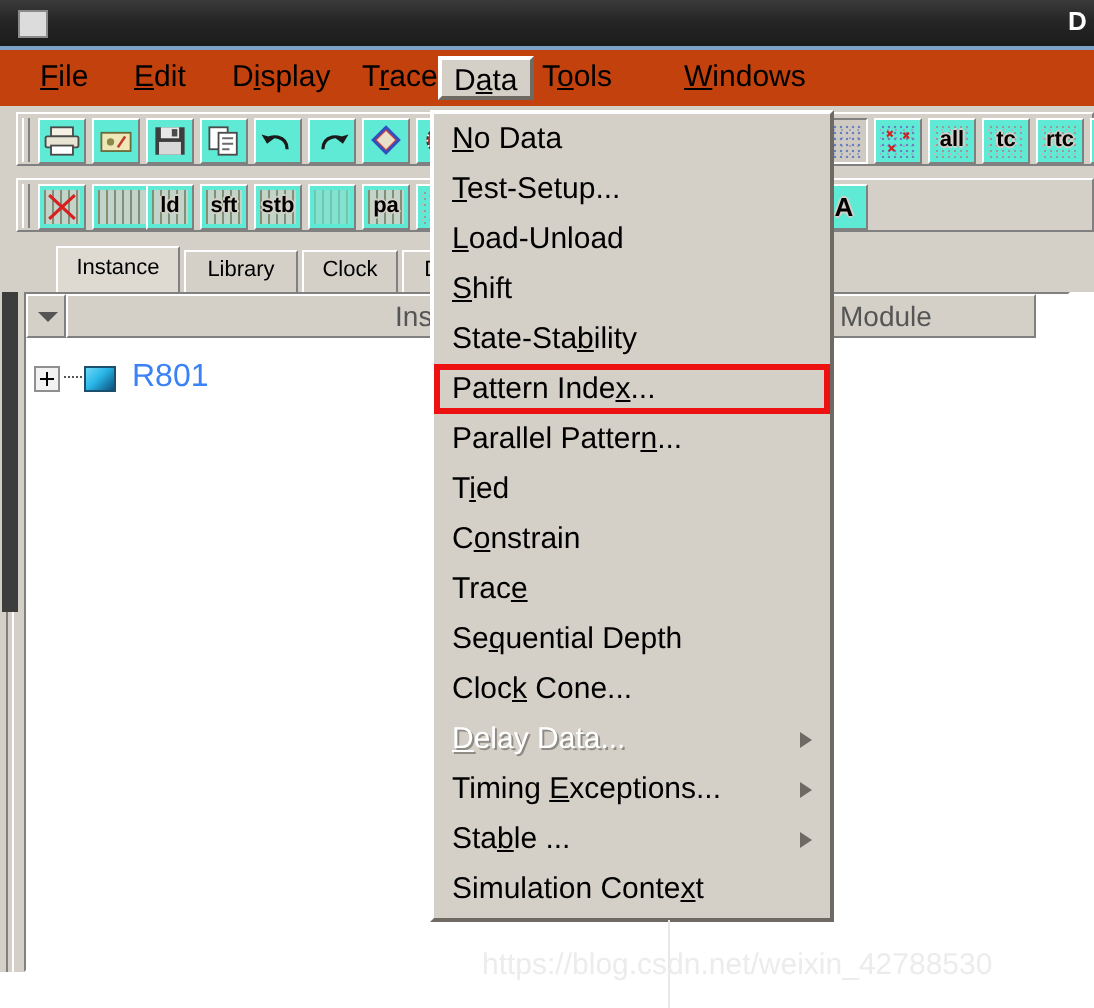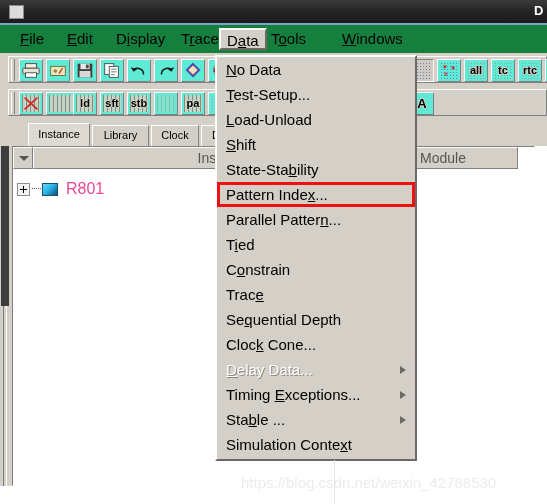--- a/index.html
+++ b/index.html
@@ -43,21 +43,21 @@
     white-space: nowrap;
     overflow: hidden;
     width: 12px;
   }
 
   
   .menubar {
     position: absolute;
     left: 0; top: 25px;
     width: 547px; height: 28px;
-    background: #15803d;
+    background: #c2410c;
     box-sizing: border-box;
   }
   .menubar-item {
     position: absolute;
     top: 3px;
     height: 22px;
     line-height: 22px;
     padding: 0 6px;
     font-size: 15px;
     color: #000000;
@@ -275,21 +275,21 @@
   .nodeicon {
     width: 16px; height: 13px;
     flex: 0 0 auto;
     background: linear-gradient(135deg, #6fd8f5 0%, #29b6e8 45%, #0d4f7a 100%);
     border: 1px solid #1b4f6e;
     box-sizing: border-box;
     margin-right: 8px;
   }
   .nodelabel {
     font-size: 16px;
-    color: #ec4899;
+    color: #3b82f6;
     font-family: "Liberation Sans", sans-serif;
     white-space: nowrap;
   }
 
   
   .rail {
     position: absolute;
     left: 0; top: 146px;
     width: 12px; height: 340px;
     background: #d4d0c8;

